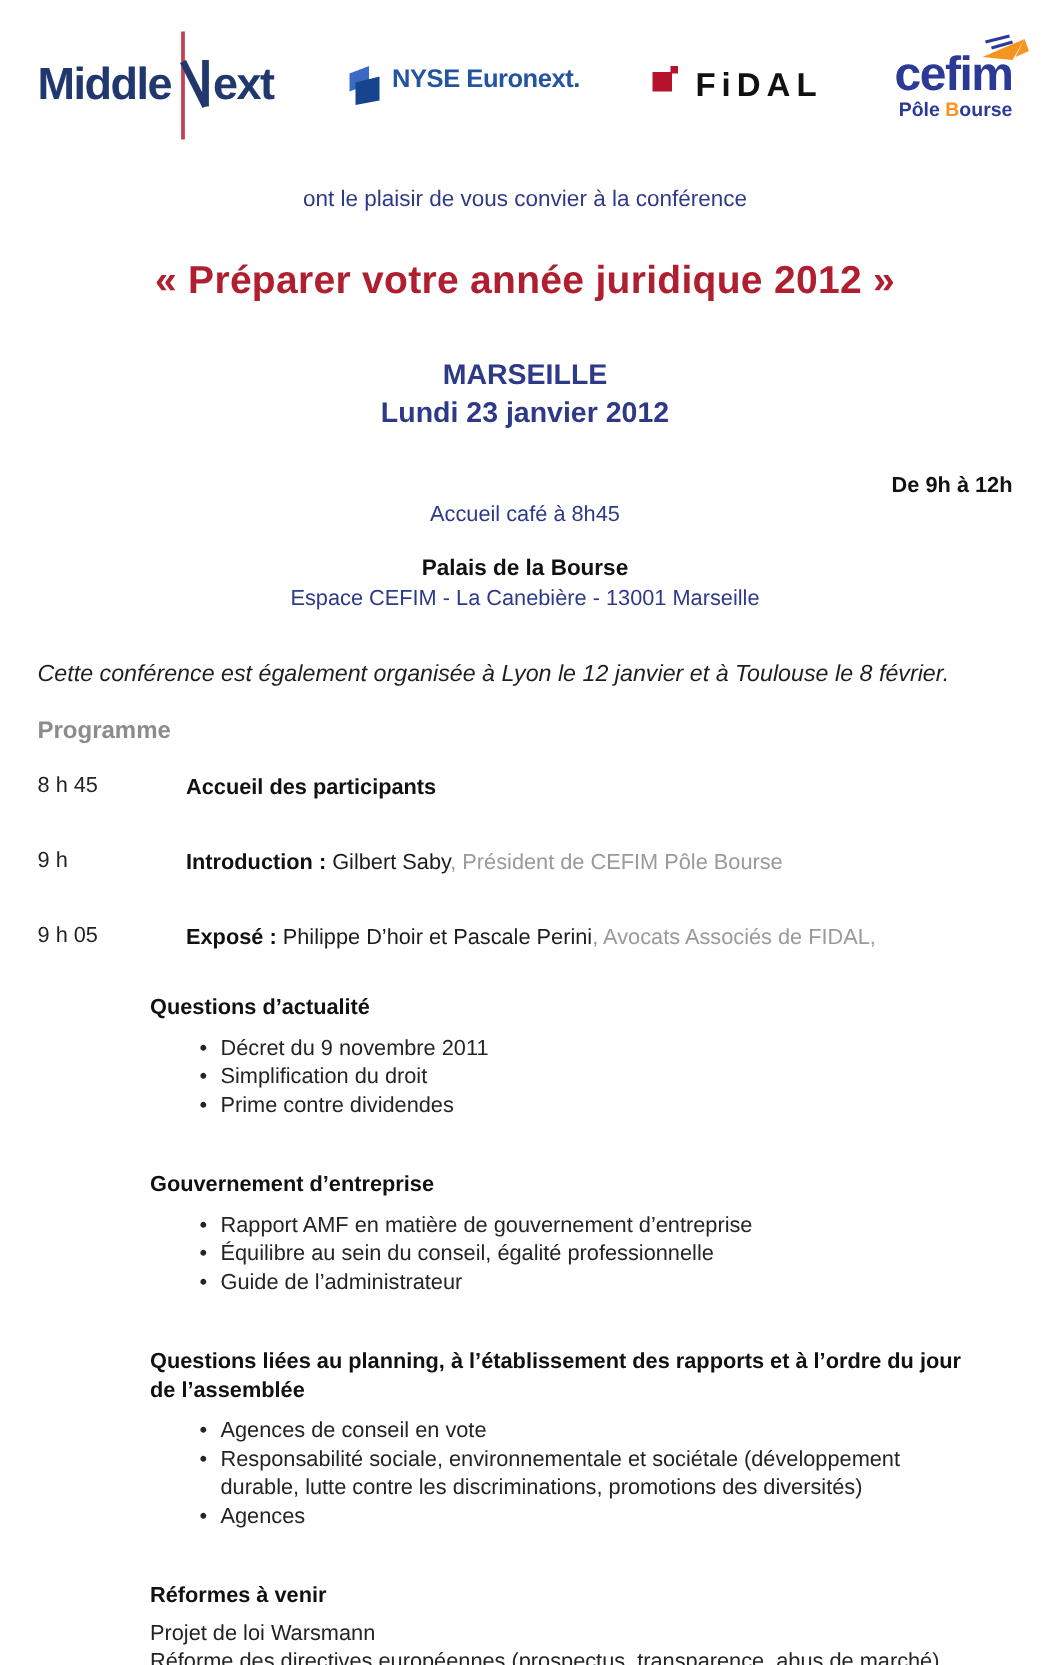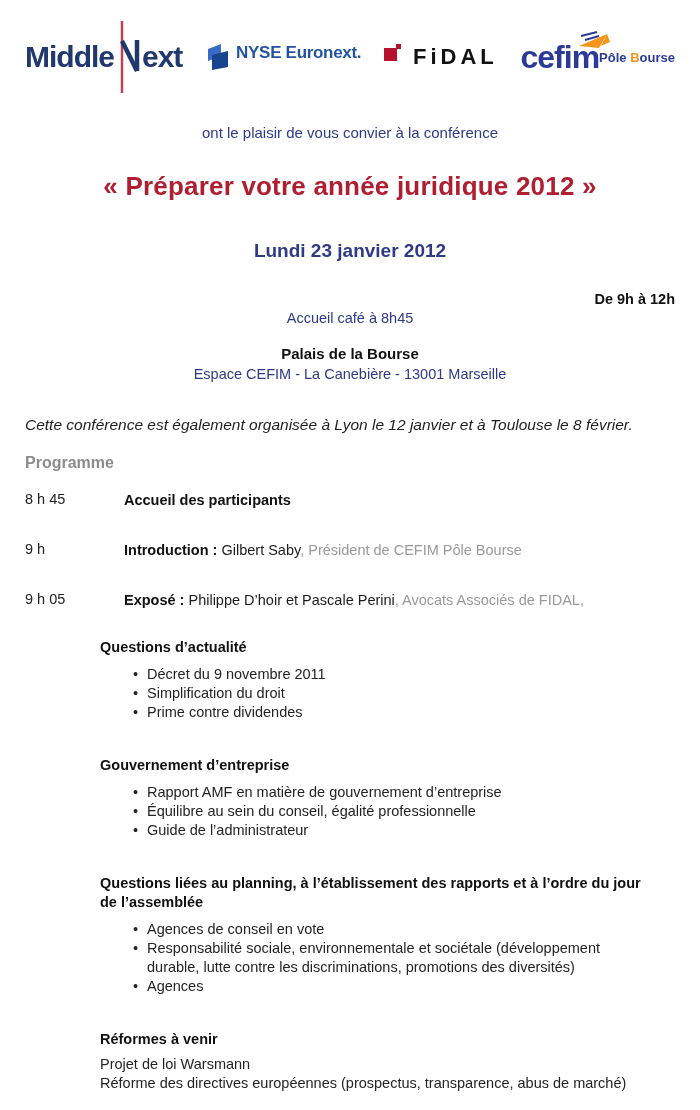--- a/index.html
+++ b/index.html
@@ -24,21 +24,21 @@
   
   .nyse-text{color:var(--c-nyse,#23549f);font-size:17px;font-weight:bold;margin-left:5px;letter-spacing:-0.3px;}
 
   
   .fidal-mark{position:relative;width:17px;height:17px;margin-right:12px;}
   .fidal-sq{position:absolute;left:0;bottom:0;width:13px;height:13px;background:var(--c-fidal,#b5122b);}
   .fidal-dot{position:absolute;right:0;top:0;width:5px;height:5px;background:var(--c-fidal,#b5122b);}
   .fidal-text{color:#111;font-size:22px;font-weight:600;letter-spacing:4px;}
 
   
-  .cefim{display:flex;flex-direction:row;align-items:center;position:relative;}
+  .cefim{display:flex;flex-direction:column;align-items:flex-end;position:relative;}
   .cefim-word{color:var(--c-cefimblue,#2b3a96);font-size:32px;font-weight:bold;letter-spacing:-1px;line-height:30px;position:relative;}
   .cefim-arrow{position:absolute;right:-12px;top:-12px;}
   .cefim-sub{font-size:13px;font-weight:bold;line-height:14px;margin-top:2px;}
   .cefim-sub .blue{color:var(--c-cefimblue,#2b3a96);}
   .cefim-sub .orange{color:var(--c-cefimorange,#f7941d);}
 
   
   .invite{text-align:center;color:var(--c-navy,#2e3a87);font-size:15px;margin-top:28px;}
   .title{text-align:center;color:var(--c-red,#b01f30);font-size:26px;font-weight:bold;margin-top:30px;letter-spacing:0.2px;}
   .cityblock{text-align:center;color:var(--c-navy,#2e3a87);font-size:19px;font-weight:bold;margin-top:36px;line-height:25px;}
@@ -116,20 +116,21 @@
       <span class="cefim-sub">
         <span class="blue">Pôle </span><span class="orange">B</span><span class="blue">ourse</span>
       </span>
     </div>
   </div>
 
   <div class="invite">ont le plaisir de vous convier à la conférence</div>
   <div class="title">« Préparer votre année juridique 2012 »</div>
 
   <div class="cityblock">
+    <div>MARSEILLE</div>
     <div>Lundi 23 janvier 2012</div>
   </div>
 
   <div class="timeblock">
     <div class="b">De 9h à 12h</div>
     <div>Accueil café à 8h45</div>
   </div>
 
   <div class="venueblock">
     <div class="b">Palais de la Bourse</div>

